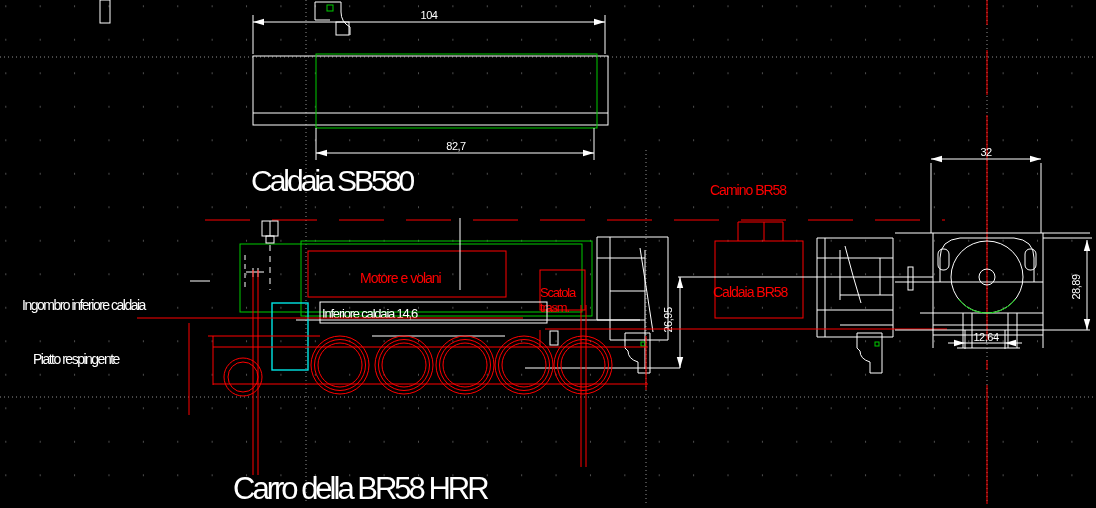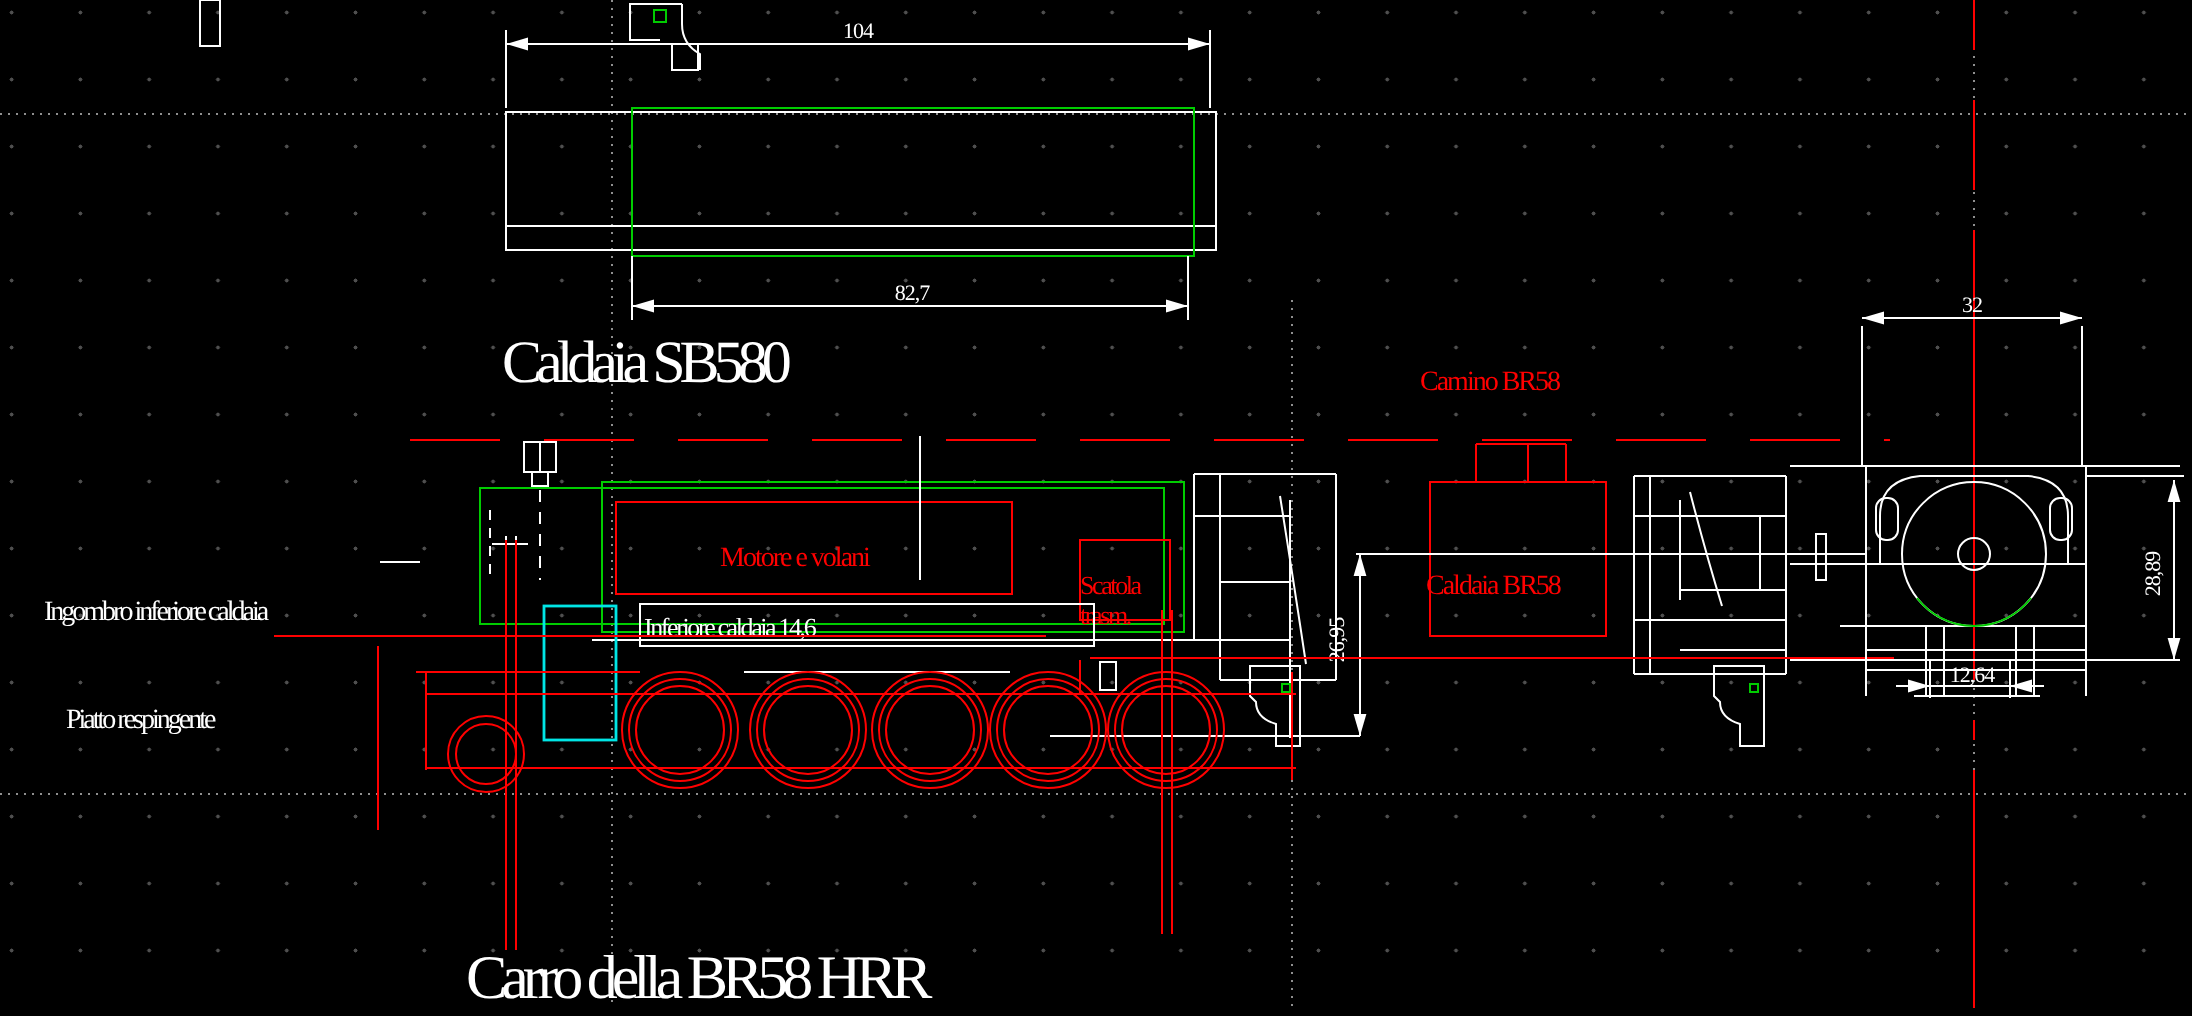--- a/index.html
+++ b/index.html
@@ -1,21 +1,21 @@
 <!DOCTYPE html>
 <html><head>
 <meta charset="utf-8">
 <style>
   html,body{margin:0;padding:0;background:#000;}
   .canvas{
     position:relative;width:1096px;height:504px;background:#000;overflow:hidden;
     background-image:radial-gradient(circle,#4f4f4f 0.9px,transparent 1.1px);
     background-size:34.4px 33.5px;
     background-position:23px 23px;
-    font-family:Liberation Serif, serif;
+    font-family:Liberation Sans, sans-serif;
   }
   svg{position:absolute;left:0;top:0;}
   .w{stroke:#ffffff;stroke-width:1;fill:none;}
   .r{stroke:#ff0000;stroke-width:1;fill:none;}
   .g{stroke:#00cc00;stroke-width:1;fill:none;}
   .c{stroke:#00e5e5;stroke-width:1.4;fill:none;}
   .k{stroke:#8f8f8f;stroke-width:1;fill:none;stroke-dasharray:1 3;}
   .aw{fill:#ffffff;stroke:none;}
   text{fill:#ffffff;stroke:none;}
   .t-title{font-size:30px;letter-spacing:-3px;}

